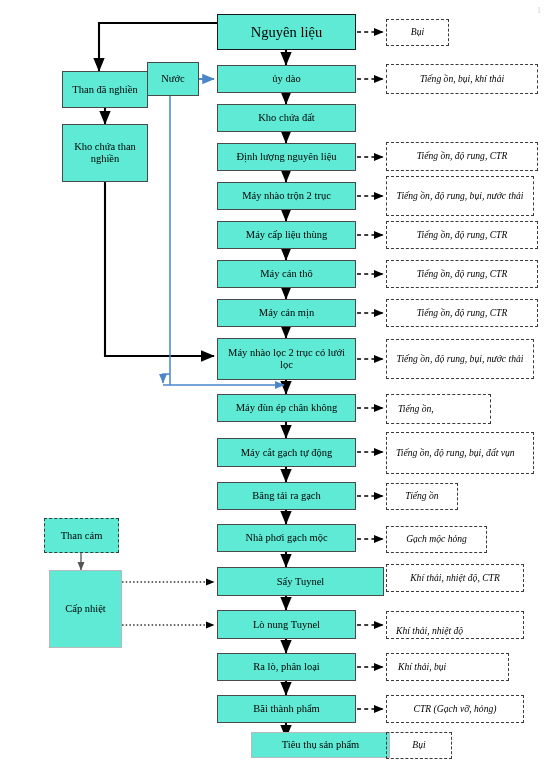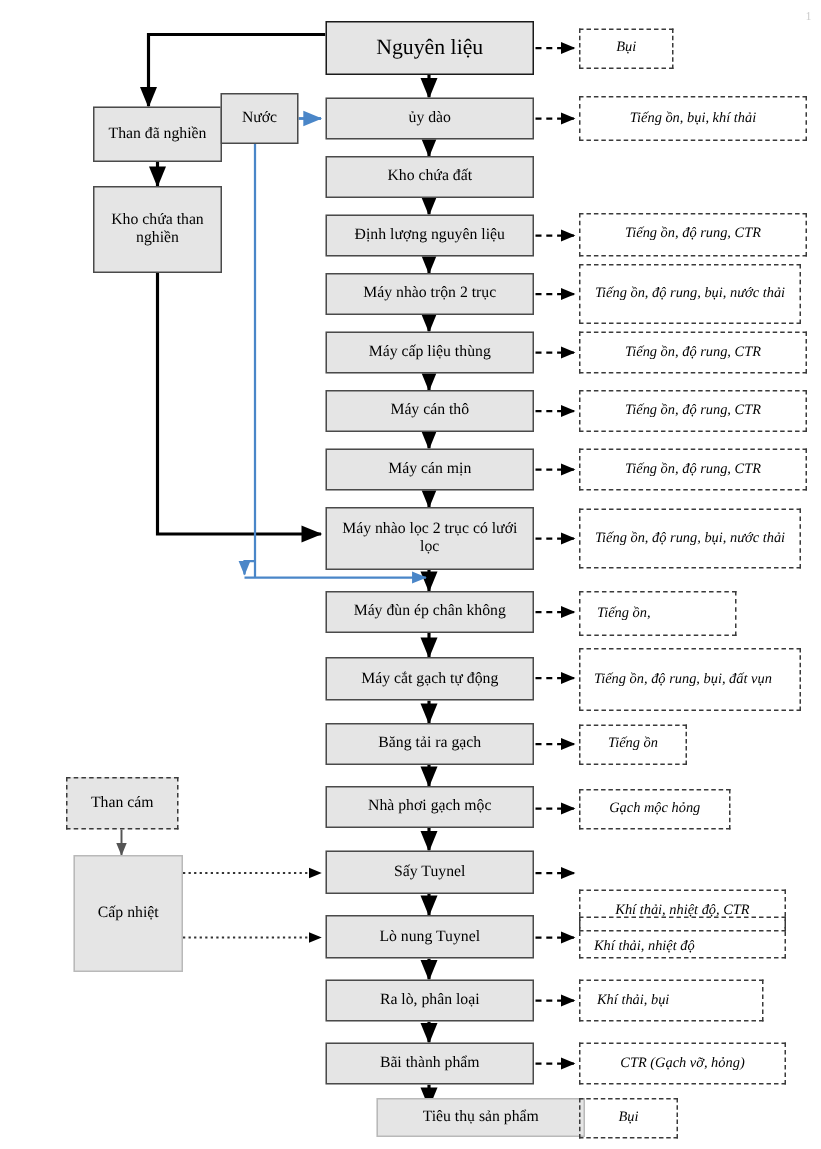--- a/index.html
+++ b/index.html
@@ -28,21 +28,21 @@
     height: 766px;
     pointer-events: none;
   }
   .node {
     position: absolute;
     box-sizing: border-box;
     display: flex;
     align-items: center;
     justify-content: center;
     text-align: center;
-    background: #e5e5e5;
+    background: #5eead4;
     color: #000000;
     line-height: 1.12;
     font-size: 10.5px;
     padding: 1px 3px;
     z-index: 3;
   }
   .solid {
     border: 1.3px solid #4a4a4a;
   }
   .solid-dark {
@@ -195,21 +195,21 @@
   </div>
 
   <div class="node solid" style="left:217px; top:482px; width:139px; height:28px;">
     <span>Băng tải ra gạch</span>
   </div>
 
   <div class="node solid" style="left:217px; top:524px; width:139px; height:28px;">
     <span>Nhà phơi gạch mộc</span>
   </div>
 
-  <div class="node solid" style="left:217px; top:567px; width:139px; height:29px;">
+  <div class="node solid" style="left:217px; top:567px; width:167px; height:29px;">
     <span>Sấy Tuynel</span>
   </div>
 
   <div class="node solid" style="left:217px; top:610px; width:139px; height:29px;">
     <span>Lò nung Tuynel</span>
   </div>
 
   <div class="node solid" style="left:217px; top:695px; width:139px; height:28px;">
     <span>Bãi thành phẩm</span>
   </div>
@@ -283,21 +283,21 @@
   </div>
 
   <div class="node dashed emission" style="left:386px; top:483px; width:72px; height:27px;">
     <span>Tiếng ồn</span>
   </div>
 
   <div class="node dashed emission" style="left:386px; top:526px; width:101px; height:27px;">
     <span>Gạch mộc hỏng</span>
   </div>
 
-  <div class="node dashed emission" style="left:386px; top:593px; width:138px; height:28px;align-items:center;">
+  <div class="node dashed emission" style="left:386px; top:564px; width:138px; height:28px;align-items:center;">
     <span>Khí thải, nhiệt độ, CTR</span>
   </div>
 
   <div class="node dashed emission" style="left:386px; top:611px; width:138px; height:28px;align-items:flex-end;">
     <span style="width:100%; padding-left:6px; text-align:left;">Khí thải, nhiệt độ</span>
   </div>
 
   <div class="node dashed emission" style="left:386px; top:653px; width:123px; height:28px;">
     <span style="width:100%; padding-left:8px; text-align:left;">Khí thải, bụi</span>
   </div>

